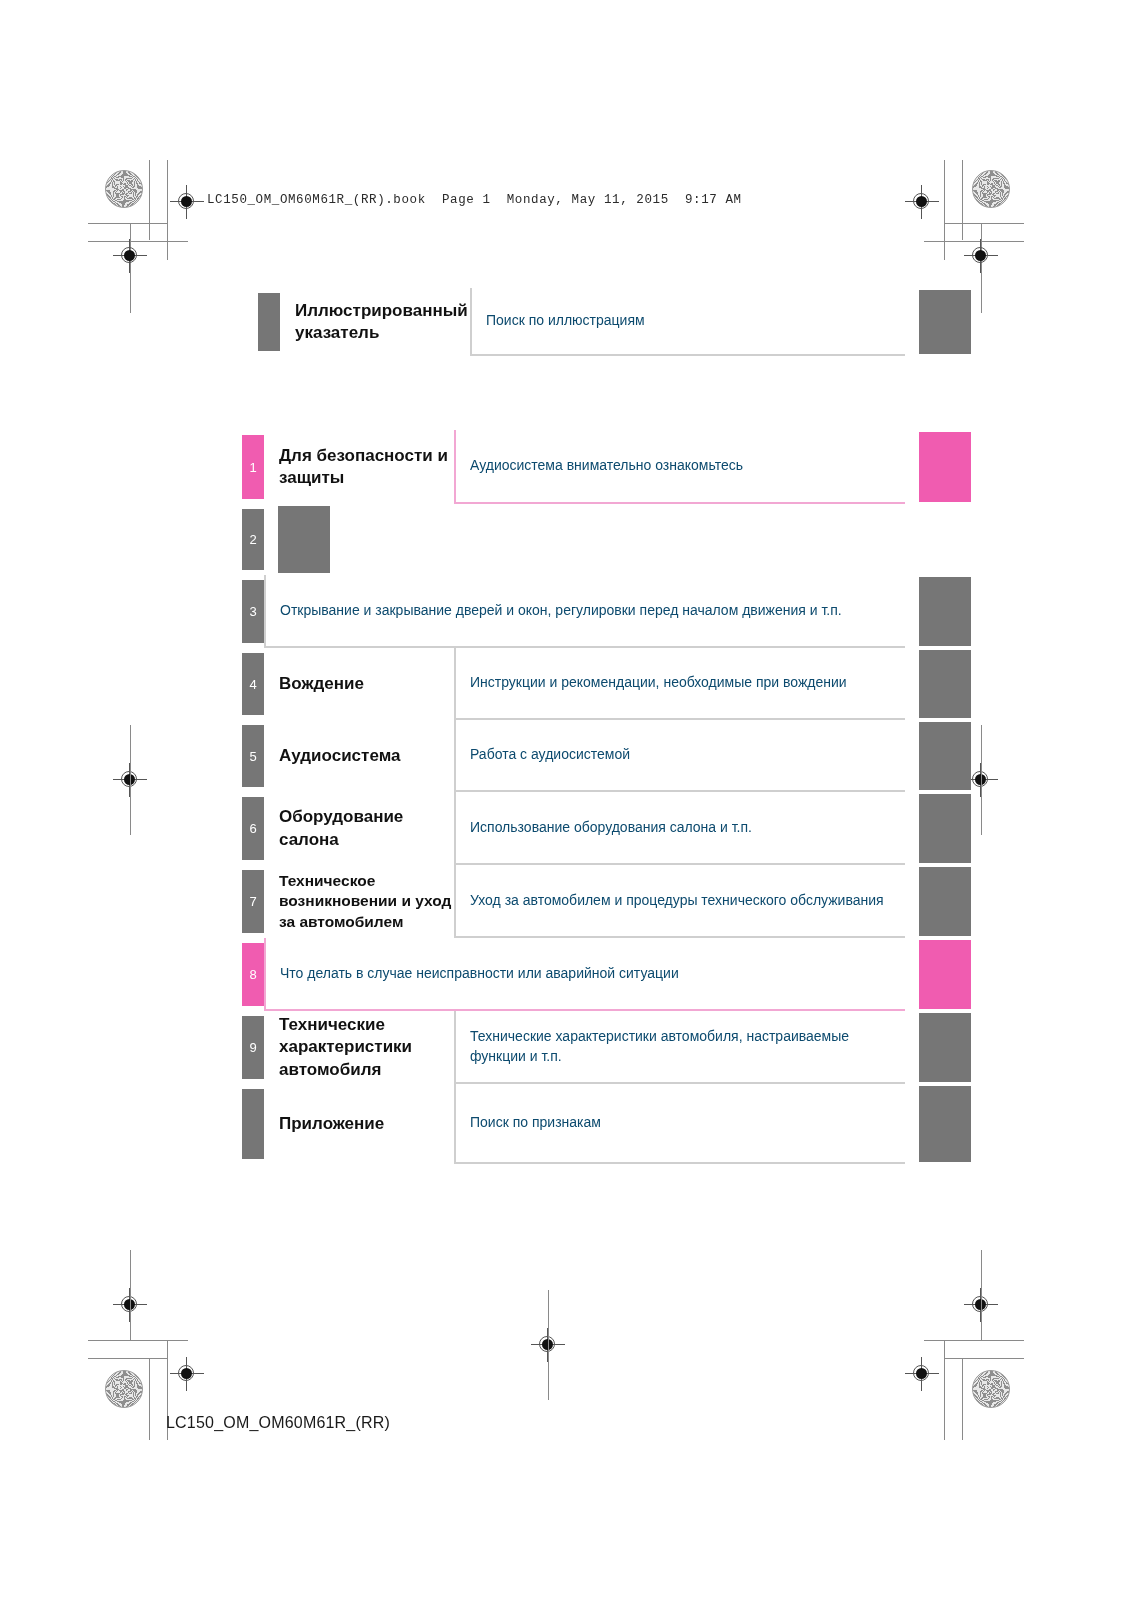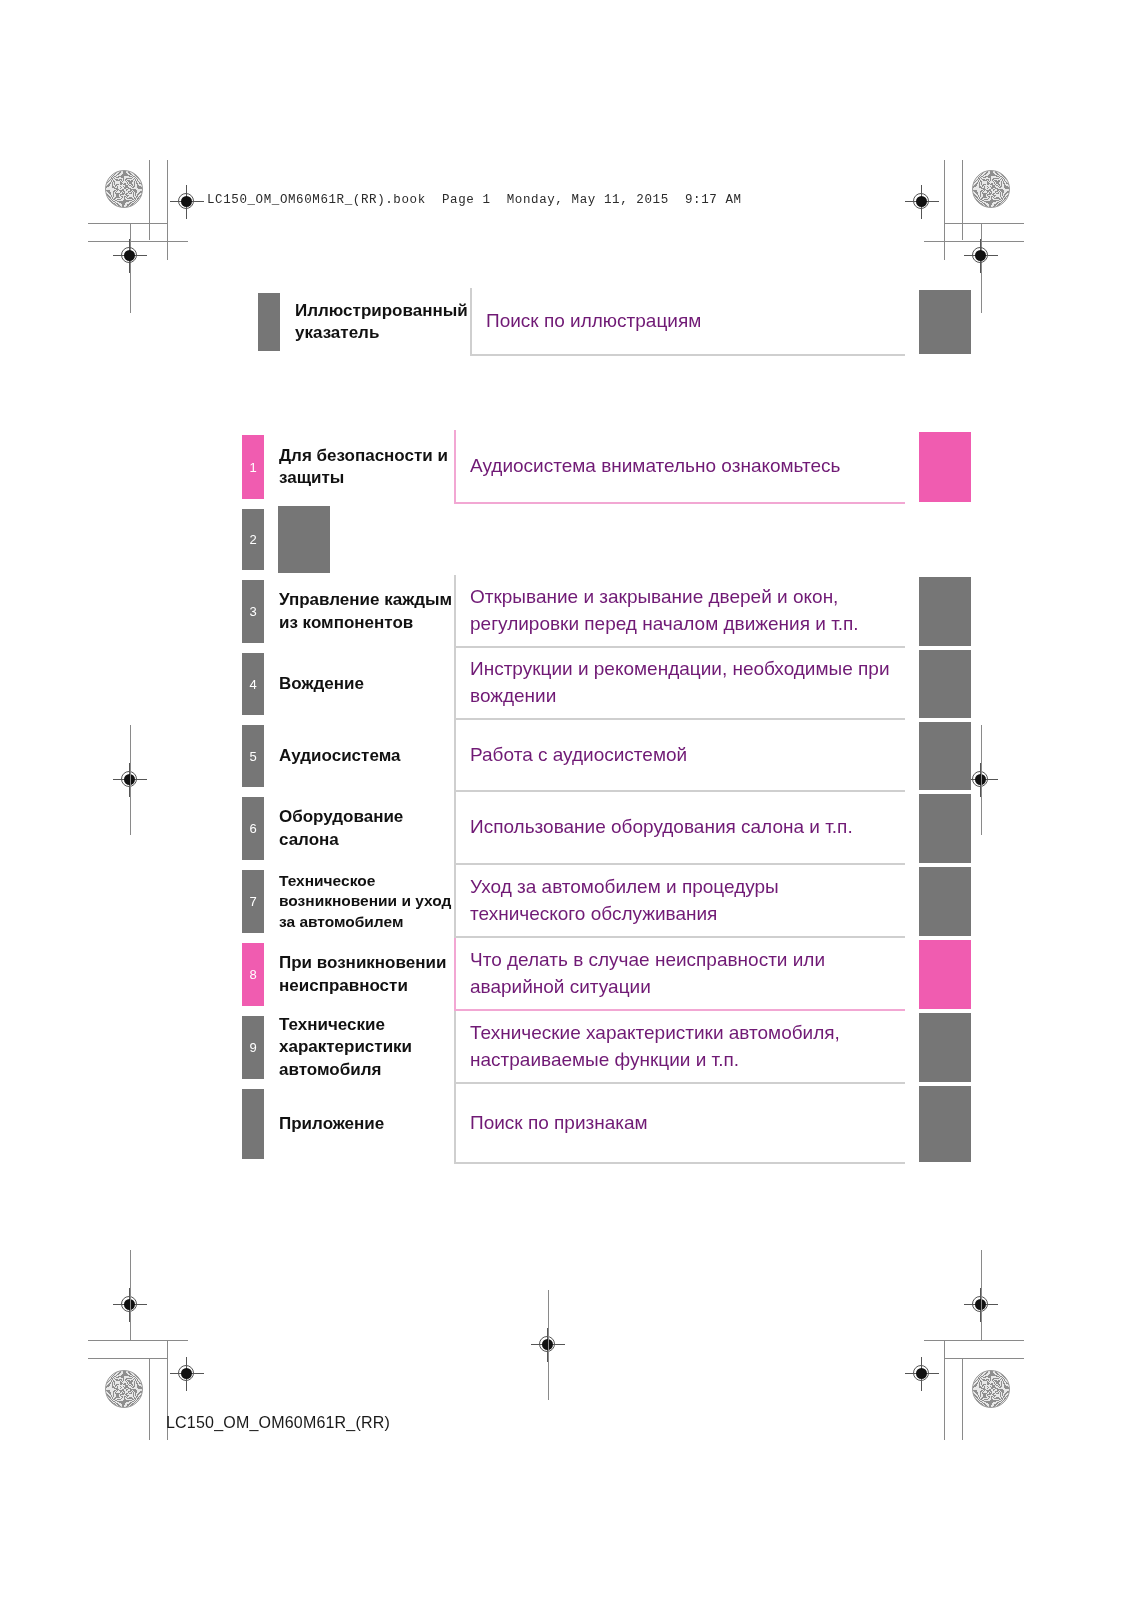--- a/index.html
+++ b/index.html
@@ -146,22 +146,22 @@
     border-bottom: 2px solid #cfcfcf;
     padding: 4px 10px 4px 14px;
     box-sizing: border-box;
     background: #ffffff;
   }
   .row.accent .desccol {
     border-left-color: #f2a7d3;
     border-bottom-color: #f2a7d3;
   }
   .desc {
-    font-size: 19px;
-    color: #701a75;
+    font-size: 14px;
+    color: #0c4a6e;
     line-height: 1.42;
   }
 
   .endcol {
     position: relative;
     flex: 0 0 66px;
     width: 66px;
   }
   .endblock {
     position: absolute;
@@ -322,23 +322,20 @@
     </div>
     <div class="endcol">
       <div class="endblock"></div>
     </div>
   </div>
 
   <div class="row" style="height:73px;">
     <div class="tabcol">
       <div class="tabchip">3</div>
     </div>
-    <div class="titlecol">
-      <div class="title">Управление каждым из компонентов</div>
-    </div>
     <div class="desccol">
       <div class="desc">Открывание и закрывание дверей и окон, регулировки перед началом движения и т.п.</div>
     </div>
     <div class="endcol">
       <div class="endblock"></div>
     </div>
   </div>
 
   <div class="row" style="height:72px;">
     <div class="tabcol">
@@ -397,23 +394,20 @@
     </div>
     <div class="endcol">
       <div class="endblock"></div>
     </div>
   </div>
 
   <div class="row accent" style="height:73px;">
     <div class="tabcol">
       <div class="tabchip">8</div>
     </div>
-    <div class="titlecol">
-      <div class="title">При возникновении неисправности</div>
-    </div>
     <div class="desccol">
       <div class="desc">Что делать в случае неисправности или аварийной ситуации</div>
     </div>
     <div class="endcol">
       <div class="endblock"></div>
     </div>
   </div>
 
   <div class="row" style="height:73px;">
     <div class="tabcol">

